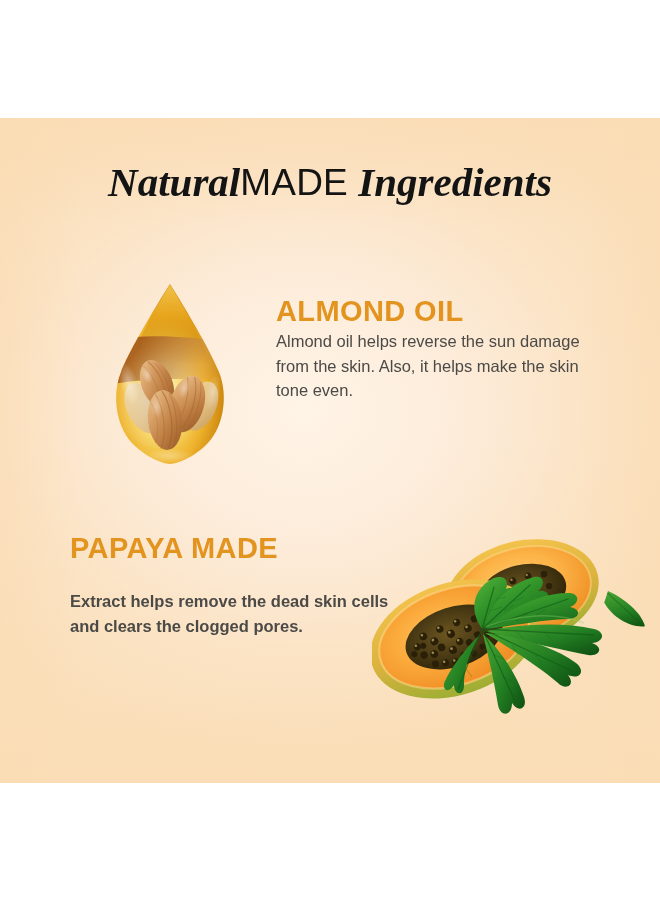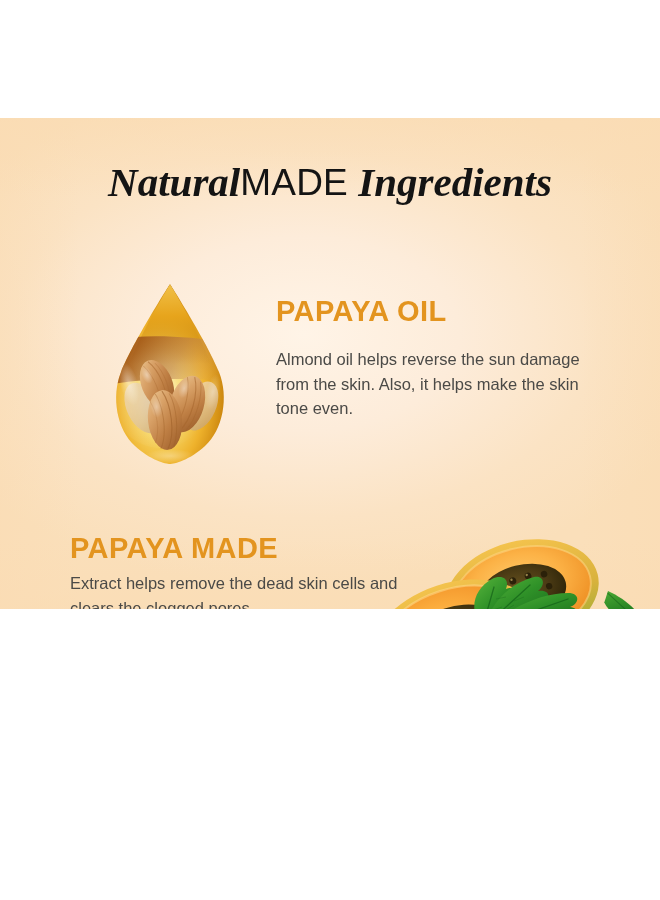--- a/index.html
+++ b/index.html
@@ -21,21 +21,21 @@
     height: 900px;
     background: #ffffff;
   }
 
   
   #panel {
     position: absolute;
     left: 0;
     top: 118px;
     width: 660px;
-    height: 491px;
+    height: 665px;
     overflow: hidden;
     background:
       radial-gradient(ellipse 62% 52% at 46% 44%,
           #fff4e7 0%,
           #fdecda 38%,
           #fbe3c4 72%,
           #fadfba 100%);
   }
   
   #panel-vignette {
@@ -95,30 +95,30 @@
     color: #4b4a47;
   }
 
   
   #almond-text {
     position: absolute;
     left: 276px;
     top: 178px;
     width: 330px;
   }
-  #almond-text .ing-body { margin-top: 21px; width: 312px; }
+  #almond-text .ing-body { margin-top: 3px; width: 312px; }
 
   
   #papaya-text {
     position: absolute;
     left: 70px;
     top: 415px;
     width: 340px;
   }
-  #papaya-text .ing-body { margin-top: 8px; width: 330px; }
+  #papaya-text .ing-body { margin-top: 26px; width: 330px; font-weight: bold; }
 
   
   #droplet-art {
     position: absolute;
     left: 95px;
     top: 162px;
     width: 150px;
     height: 190px;
   }
   #droplet-art svg { display: block; width: 100%; height: 100%; }
@@ -239,21 +239,21 @@
           </g>
 
           <ellipse cx="34" cy="104" rx="9" ry="22" fill="url(#hiLight)" opacity=".55" transform="rotate(-14 34 104)"></ellipse>
           <ellipse cx="118" cy="112" rx="7" ry="18" fill="url(#hiLight)" opacity=".38" transform="rotate(12 118 112)"></ellipse>
           <ellipse cx="75" cy="176" rx="26" ry="7" fill="url(#hiLight)" opacity=".35"></ellipse>
         </g>
       </svg>
     </div>
 
     <div id="almond-text">
-      <div class="ing-heading">PAPAYA OIL</div>
+      <div class="ing-heading">ALMOND OIL</div>
       <div class="ing-body">Almond oil helps reverse the sun damage from the skin. Also, it helps make the skin tone even.</div>
     </div>
 
     <div id="papaya-text">
       <div class="ing-heading">PAPAYA MADE</div>
       <div class="ing-body">Extract helps remove the dead skin cells and clears the clogged pores.</div>
     </div>
 
     <div id="papaya-art">
       <svg viewBox="0 0 286 192" xmlns="http://www.w3.org/2000/svg">

